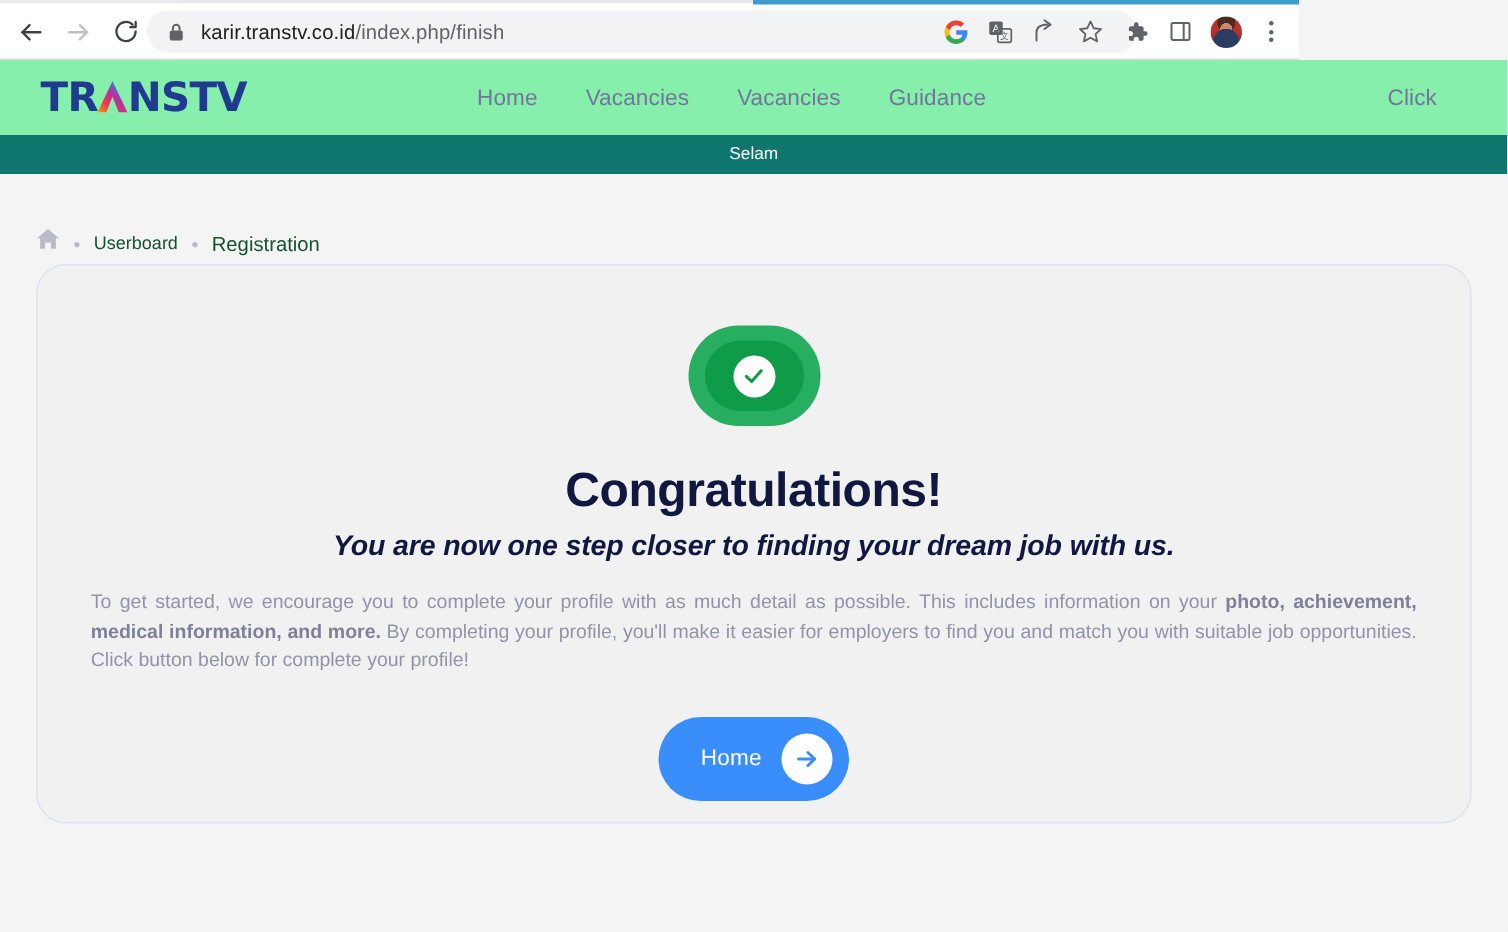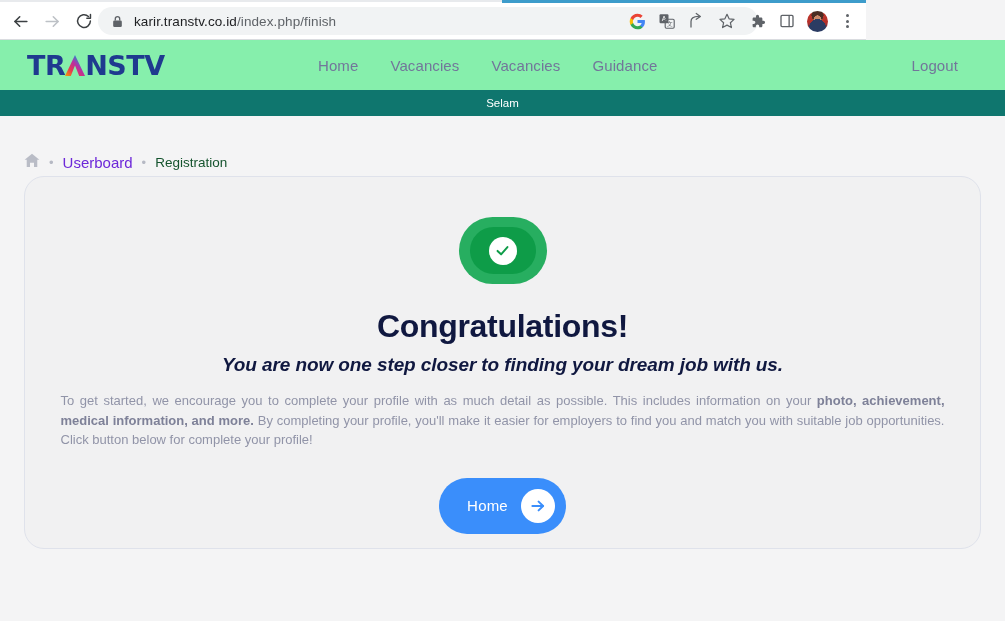--- a/index.html
+++ b/index.html
@@ -155,22 +155,22 @@
 
   #breadcrumb {
     display: flex;
     align-items: center;
     gap: 9px;
     padding: 32px 0 0 24px;
     height: 60px;
   }
   #breadcrumb .sep { color: #b6b9c4; font-size: 13px; line-height:1; }
   .crumb-link {
-    font-size: 15px;
-    color: #6d28d9;
+    font-size: 12px;
+    color: #14532d;
     text-decoration: none;
     cursor: pointer;
   }
   .crumb-current { font-size: 13.5px; color: #14532d; }
 
   #content-card {
     margin: 0 24px;
     height: 373px;
     background: #f1f1f2;
     border: 1px solid #dfe2eb;
@@ -374,21 +374,21 @@
         </span>
     </div>
 
     <nav id="main-nav">
       <a class="nav-link">Home</a>
       <a class="nav-link">Vacancies</a>
       <a class="nav-link">Vacancies</a>
       <a class="nav-link">Guidance</a>
     </nav>
 
-    <a id="logout-link">Logout</a>
+    <a id="logout-link">Click</a>
   </header>
 
   <div id="alert-banner">
     <span>Selam</span>
   </div>
 
   <div id="breadcrumb">
     <span>
       <svg width="16" height="15" viewBox="0 0 20 18" fill="#b9bcc6">
         <path d="M10 0.5 0.8 8.1h2.6V17h4.1v-5.3h5V17h4.1V8.1h2.6z"></path>

